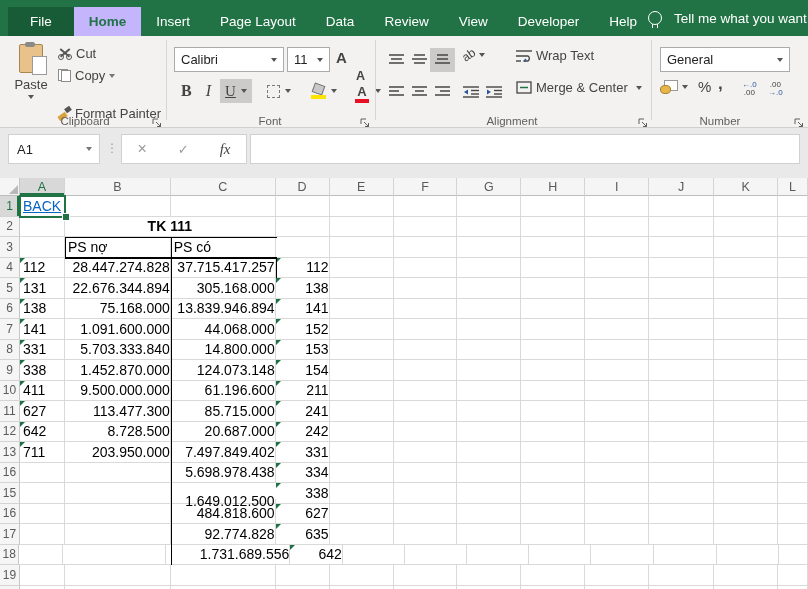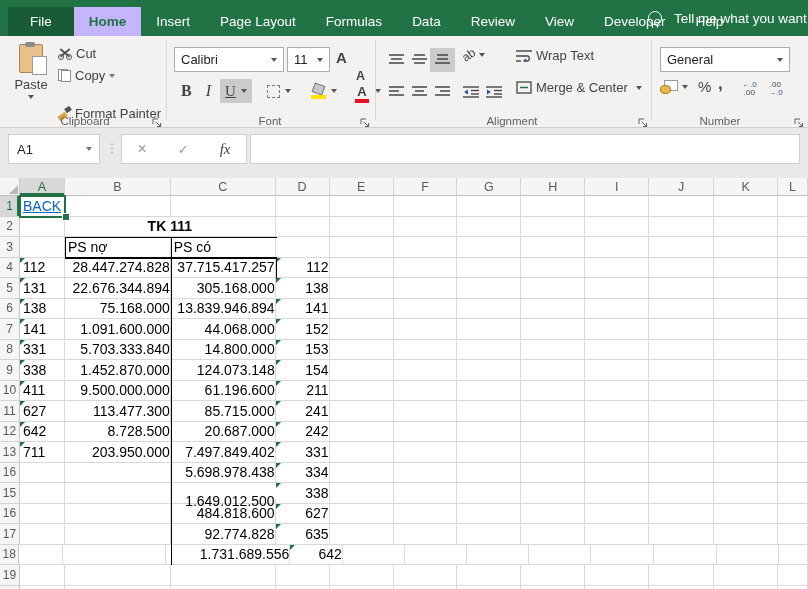--- a/index.html
+++ b/index.html
@@ -97,21 +97,20 @@
 </style>
 </head>
 <body>
 
 <div class="tabbar">
   <div class="tabs">
     <div class="tab file">File</div>
     <div class="tab active">Home</div>
     <div class="tab">Insert</div>
     <div class="tab">Page Layout</div>
-    <div class="tab">Formulas</div>
     <div class="tab">Data</div>
     <div class="tab">Review</div>
     <div class="tab">View</div>
     <div class="tab">Developer</div>
     <div class="tab">Help</div>
   </div>
   <div class="tellme">
     <span class="bulb"></span>
     <span>Tell me what you want t</span>
   </div>

